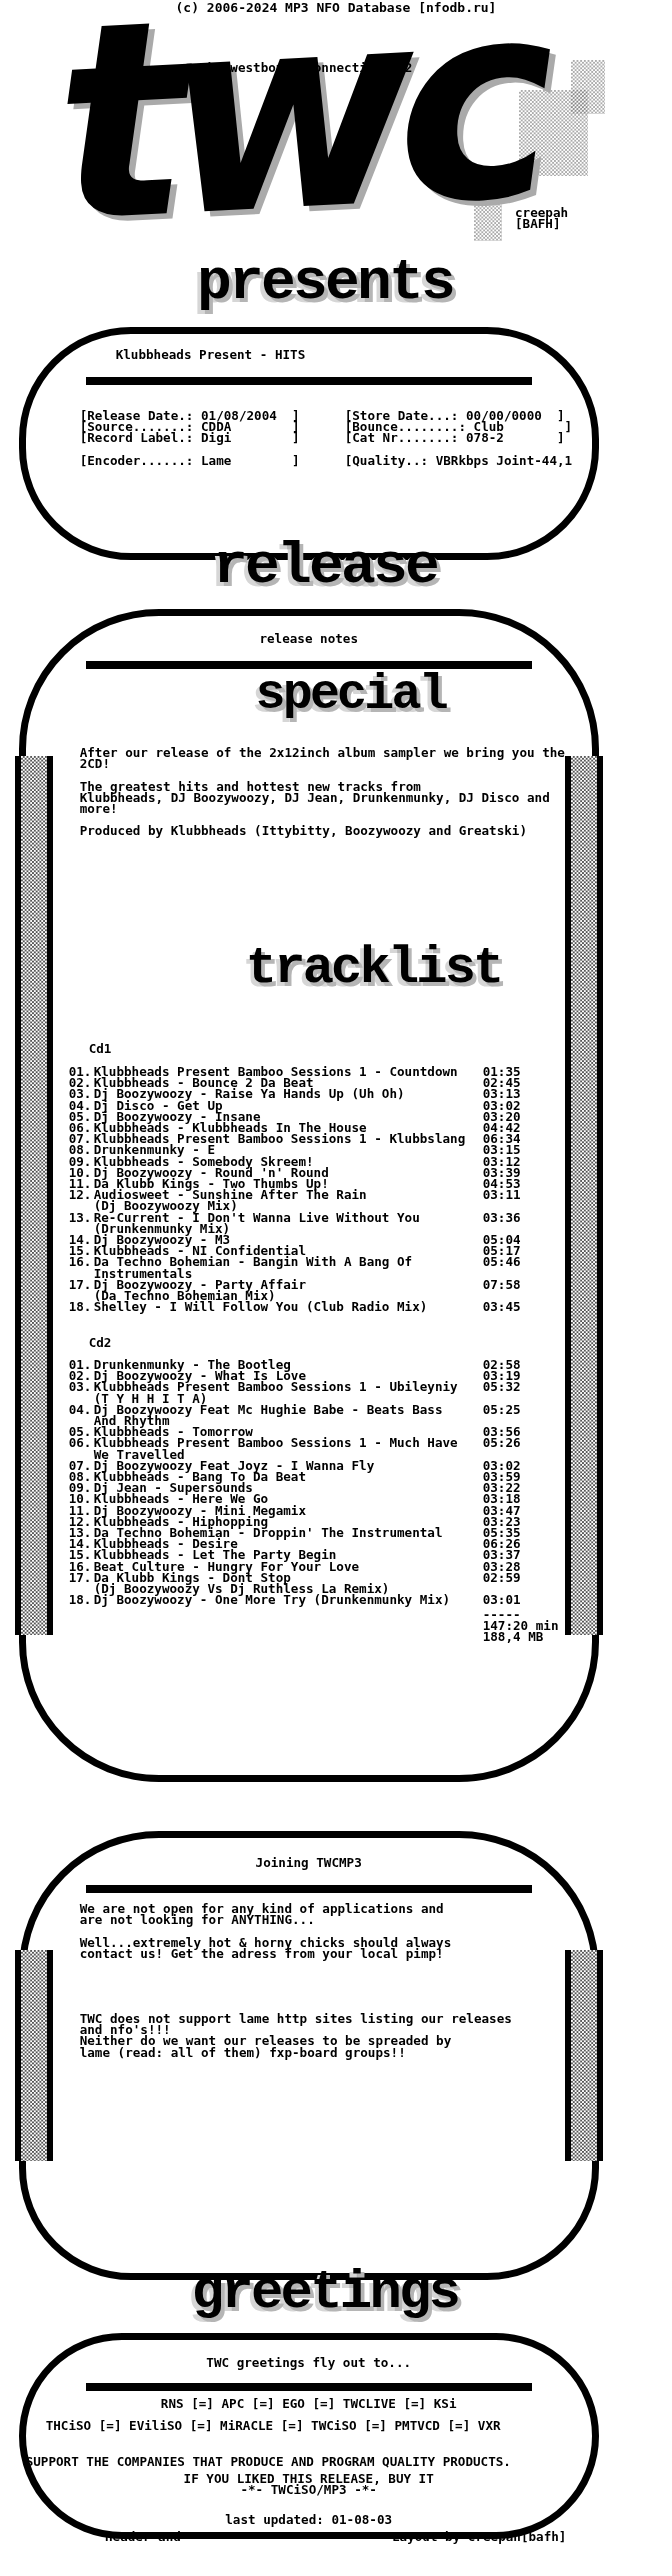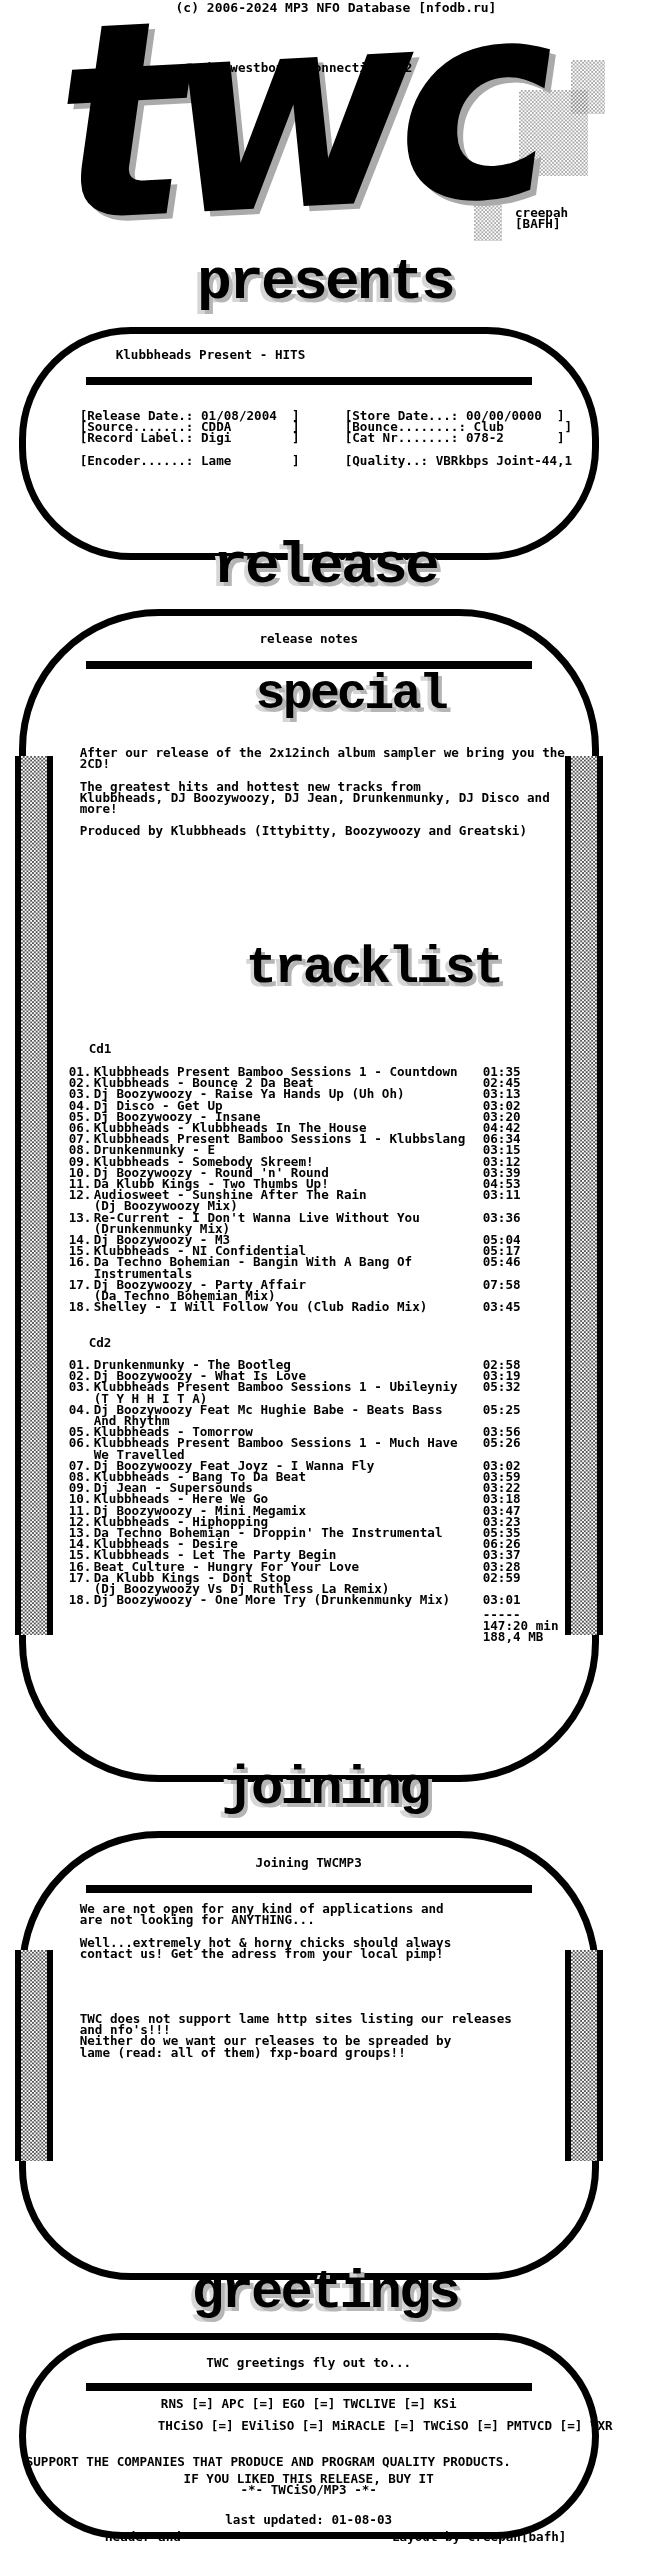--- a/index.html
+++ b/index.html
@@ -357,21 +357,20 @@
           <span class="tt">Dj Boozywoozy - One More Try (Drunkenmunky Mix)</span>
           <span class="td">03:01</span>
         </div>
       </div>
 
     <pre class="abs" style="left:457px;top:993px;">-----
 147:20 min
 188,4 MB</pre>
   </div>
 
-  <div class="abs ctr banner" style="top:1762px;font-size:54px;line-height:54px;">joining</div>
   <div class="box" style="top:1831px;height:435px;border-radius:140px 140px 112px 112px;">
     <div class="orn orn-l" style="top:112px;bottom:112px;"></div>
     <div class="orn orn-r" style="top:112px;bottom:112px;"></div>
     <div class="abs" style="left:0;width:566px;top:18.7px;text-align:center;">Joining TWCMP3</div>
     <div class="bar" style="top:47px;"></div>
     <pre class="abs" style="left:54px;top:175px;">TWC does not support lame http sites listing our releases
 and nfo's!!!
 Neither do we want our releases to be spreaded by
 lame (read: all of them) fxp-board groups!!</pre>
     <pre class="abs" style="left:54px;top:65px;">We are not open for any kind of applications and
@@ -379,21 +378,21 @@
 
 Well...extremely hot &amp; horny chicks should always
 contact us! Get the adress from your local pimp!</pre>
   </div>
 
   <div class="abs ctr banner" style="top:2266px;font-size:54px;line-height:54px;">greetings</div>
   <div class="box" style="top:2333px;height:192px;border-radius:103px;">
     <div class="abs" style="left:0;width:566px;top:17px;text-align:center;">TWC greetings fly out to...</div>
     <div class="bar" style="top:43px;"></div>
     <div class="abs" style="left:0;width:566px;top:58px;text-align:center;">RNS [=] APC [=] EGO [=] TWCLIVE [=] KSi</div>
-    <div class="abs" style="left:0;width:587px;top:80px;text-align:right;">THCiSO [=] EViliSO [=] MiRACLE [=] TWCiSO [=] PMTVCD [=] VXR</div>
+    <div class="abs" style="left:0;width:587px;top:80px;text-align:left;padding-left:20px;">THCiSO [=] EViliSO [=] MiRACLE [=] TWCiSO [=] PMTVCD [=] VXR</div>
     <div class="abs" style="left:0;width:566px;top:116px;">SUPPORT THE COMPANIES THAT PRODUCE AND PROGRAM QUALITY PRODUCTS.</div>
     <div class="abs" style="left:0;width:566px;top:133px;text-align:center;">IF YOU LIKED THIS RELEASE, BUY IT</div>
     <div class="abs" style="left:0;width:566px;top:144px;text-align:center;">-*- TWCiSO/MP3 -*-</div>
     <div class="abs" style="left:0;width:566px;top:174px;text-align:center;">last updated: 01-08-03</div>
   </div>
 
   <div class="abs" style="left:105px;top:2531px;">Header and</div>
   <div class="abs" style="left:392px;top:2531px;">Layout by creepah[bafh]</div>
 
 </div>

